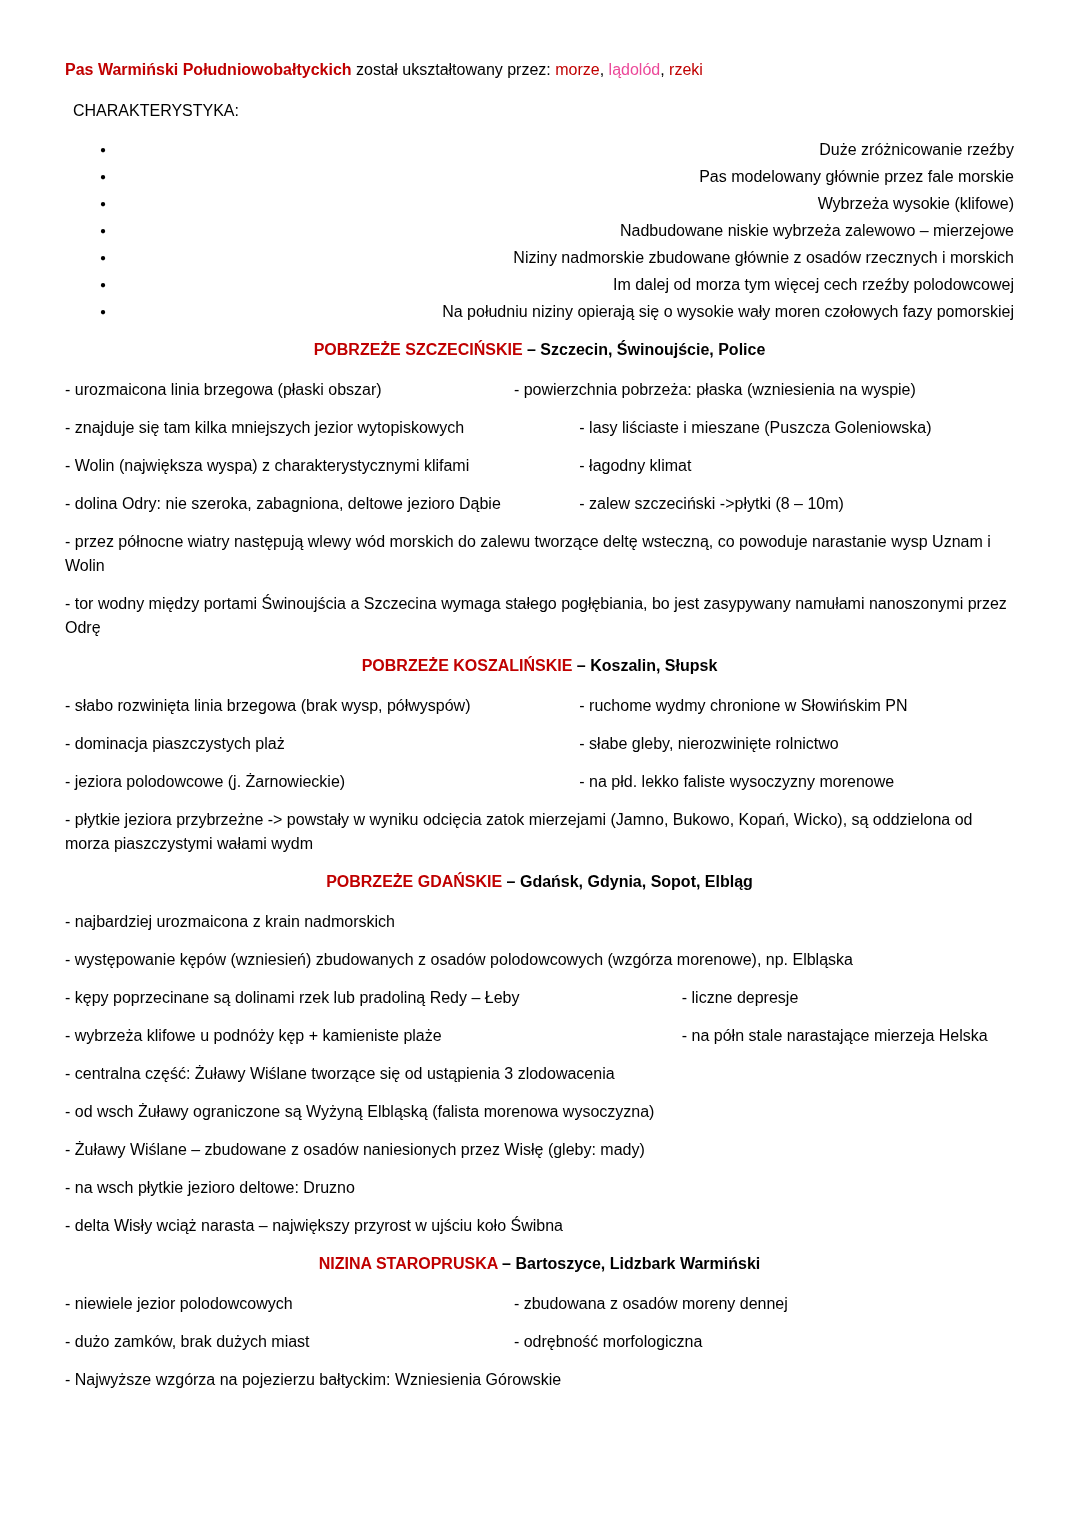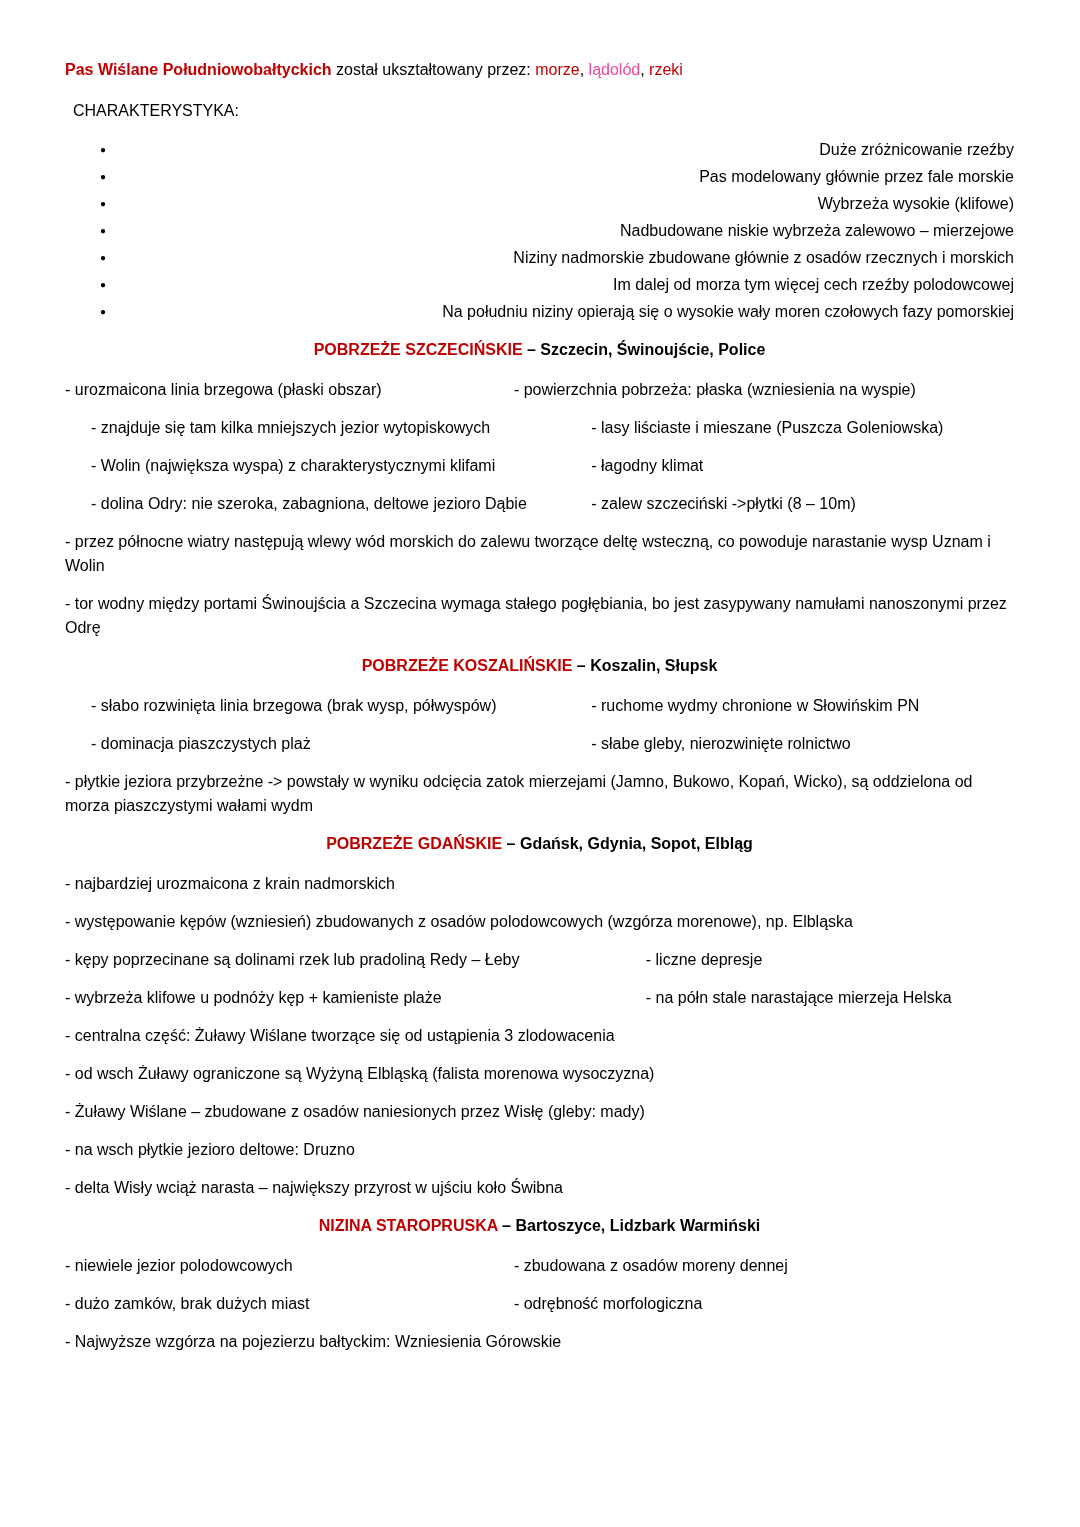--- a/index.html
+++ b/index.html
@@ -30,31 +30,31 @@
     left: 0; top: 0;
     font-size: 10px;
     line-height: 24px;
   }
 
   .section-heading { text-align: center; margin: 6px 0 16px 0; font-weight: 700; }
 
   .row { display: grid; margin: 0 0 14px 0; }
   .row .left { padding-right: 12px; }
   .split-47 { grid-template-columns: 47.3% 1fr; }
-  .split-54 { grid-template-columns: 54.2% 1fr; margin-left: 26px; }
-  .split-61 { grid-template-columns: 61.2% 1fr; }
+  .split-54 { grid-template-columns: 54.2% 1fr; }
+  .split-61 { grid-template-columns: 61.2% 1fr; gap: 36px; }
 
   .full { margin: 0 0 14px 0; }
 </style>
 </head>
 <body>
 
 <div class="page">
 
-  <p class="lead"><span class="red bold" style="color: rgb(192, 0, 0);">Pas Wiślane Południowobałtyckich</span><span> został ukształtowany przez: </span><span class="red" style="color: rgb(192, 0, 0);">morze</span><span>, </span><span class="red" style="color: #ec4899;">lądolód</span><span>, </span><span class="red" style="color: rgb(192, 0, 0);">rzeki</span></p>
+  <p class="lead"><span class="red bold" style="color: rgb(192, 0, 0);">Pas Warmiński Południowobałtyckich</span><span> został ukształtowany przez: </span><span class="red" style="color: rgb(192, 0, 0);">morze</span><span>, </span><span class="red" style="color: #ec4899;">lądolód</span><span>, </span><span class="red" style="color: rgb(192, 0, 0);">rzeki</span></p>
 
   <p class="charakterystyka">CHARAKTERYSTYKA:</p>
 
   <ul class="bullets">
     <li>Duże zróżnicowanie rzeźby</li>
     <li>Pas modelowany głównie przez fale morskie</li>
     <li>Wybrzeża wysokie (klifowe)</li>
     <li>Nadbudowane niskie wybrzeża zalewowo – mierzejowe</li>
     <li>Niziny nadmorskie zbudowane głównie z osadów rzecznych i morskich</li>
     <li>Im dalej od morza tym więcej cech rzeźby polodowcowej</li>
@@ -85,20 +85,24 @@
   <div class="section-heading"><span class="red" style="color: rgb(192, 0, 0); margin-top: 14px;">POBRZEŻE KOSZALIŃSKIE</span><span> – Koszalin, Słupsk</span></div>
 
   <div class="row split-54">
     <div class="left">- słabo rozwinięta linia brzegowa (brak wysp, półwyspów)</div>
     <div class="right">- ruchome wydmy chronione w Słowińskim PN</div>
   </div>
   <div class="row split-54">
     <div class="left">- dominacja piaszczystych plaż</div>
     <div class="right">- słabe gleby, nierozwinięte rolnictwo</div>
   </div>
+  <div class="row split-54">
+    <div class="left">- jeziora polodowcowe (j. Żarnowieckie)</div>
+    <div class="right">- na płd. lekko faliste wysoczyzny morenowe</div>
+  </div>
   <p class="full">- płytkie jeziora przybrzeżne -&gt; powstały w wyniku odcięcia zatok mierzejami (Jamno, Bukowo, Kopań, Wicko), są oddzielona od morza piaszczystymi wałami wydm</p>
 
   <div class="section-heading"><span class="red" style="color: rgb(192, 0, 0);">POBRZEŻE GDAŃSKIE</span><span> – Gdańsk, Gdynia, Sopot, Elbląg</span></div>
 
   <p class="full">- najbardziej urozmaicona z krain nadmorskich</p>
   <p class="full">- występowanie kępów (wzniesień) zbudowanych z osadów polodowcowych (wzgórza morenowe), np. Elbląska</p>
   <div class="row split-61">
     <div class="left">- kępy poprzecinane są dolinami rzek lub pradoliną Redy – Łeby</div>
     <div class="right">- liczne depresje</div>
   </div>

